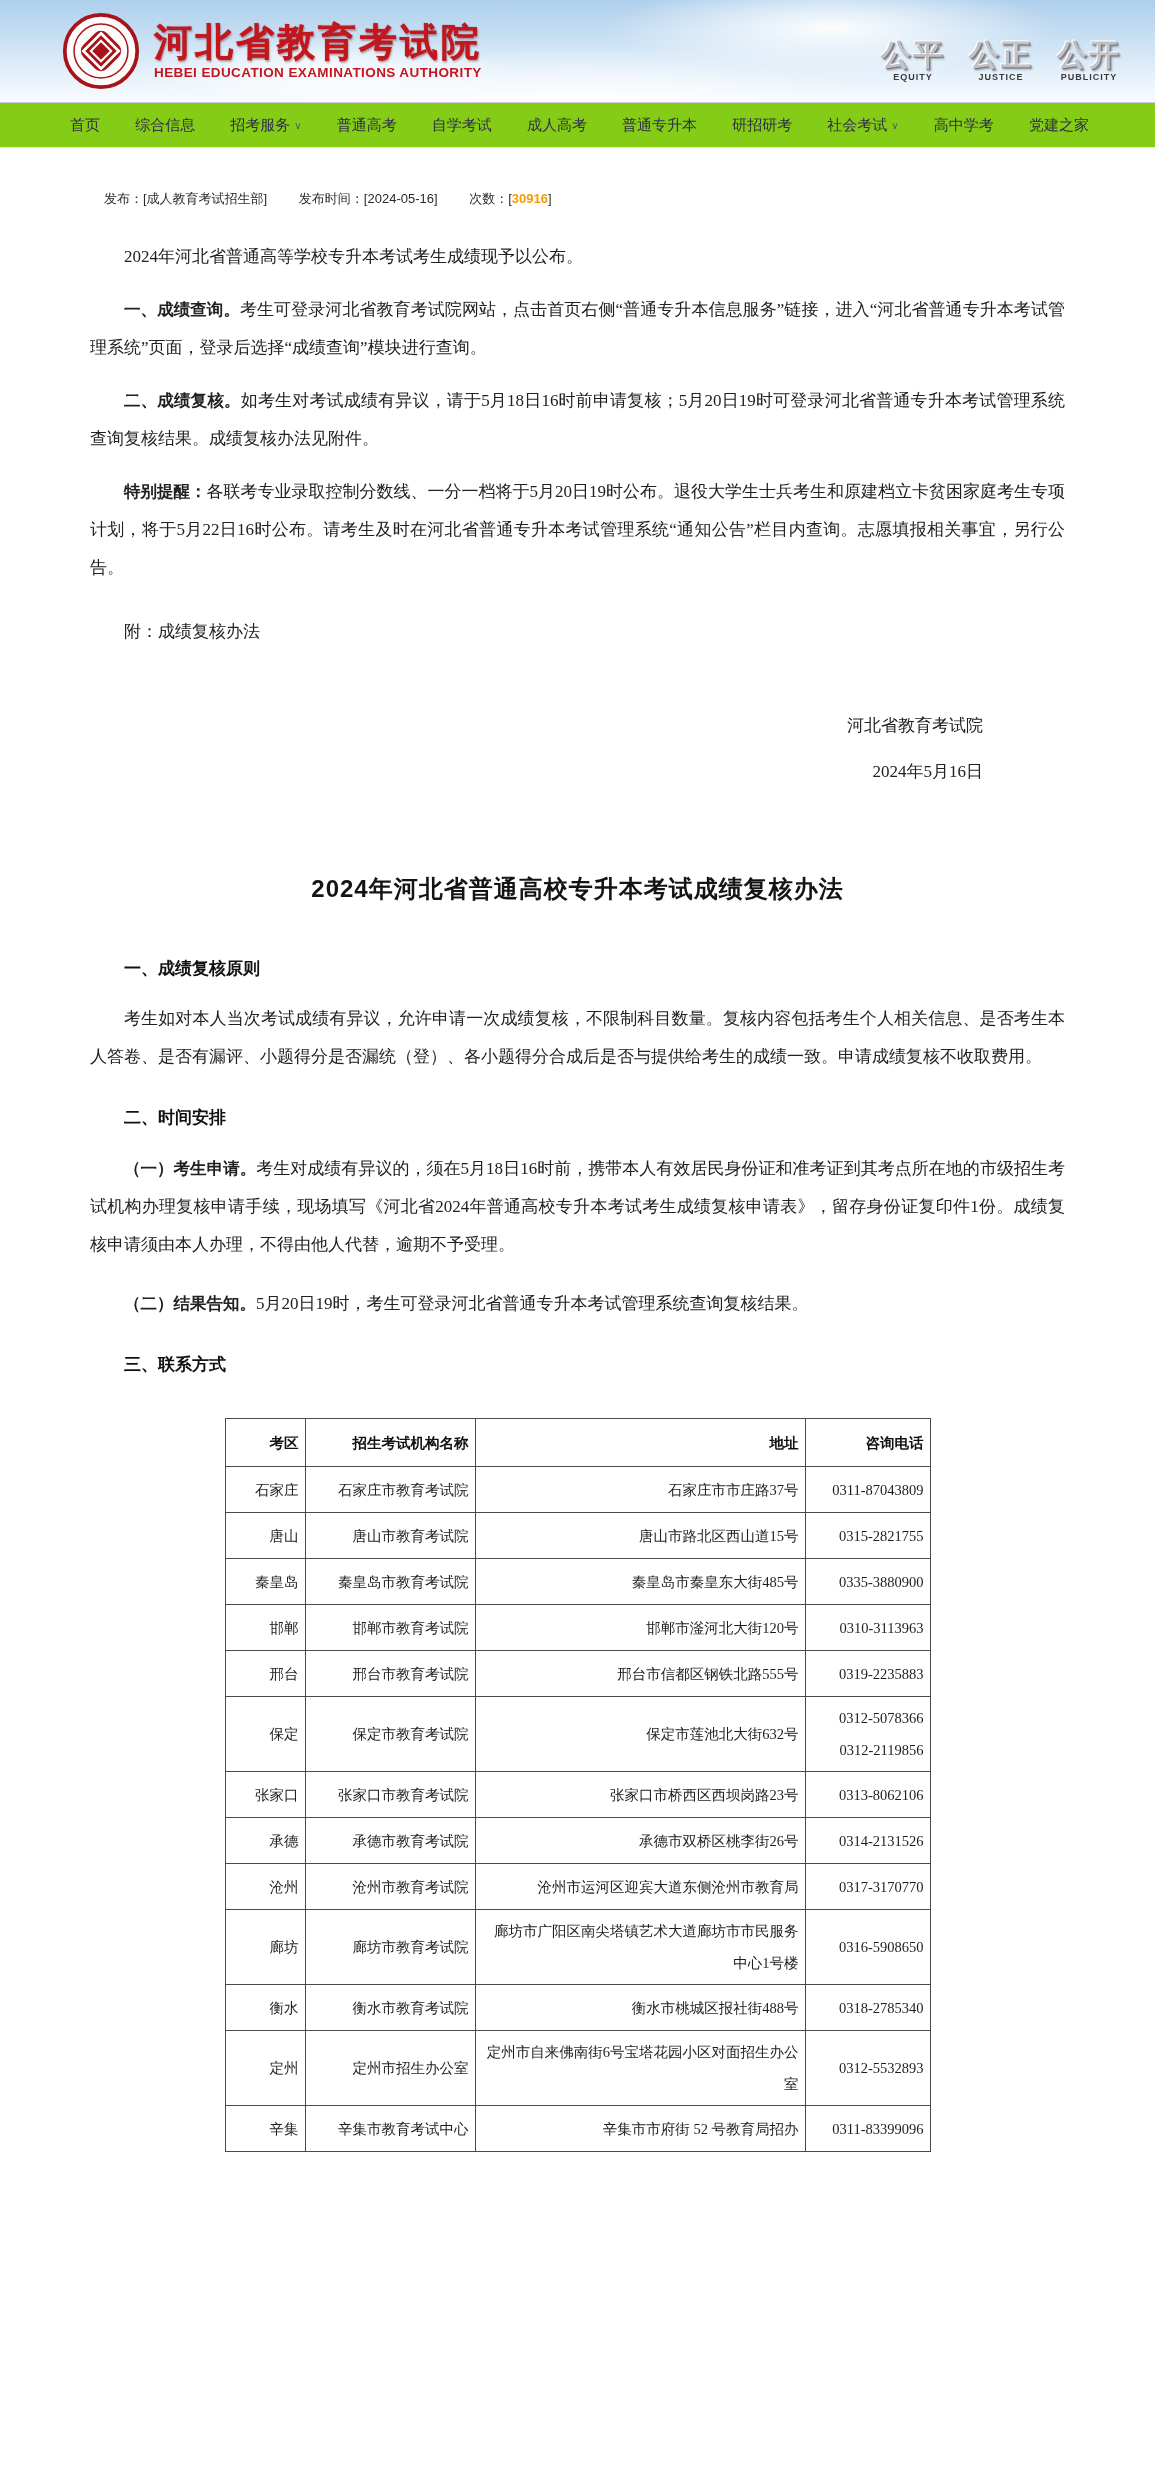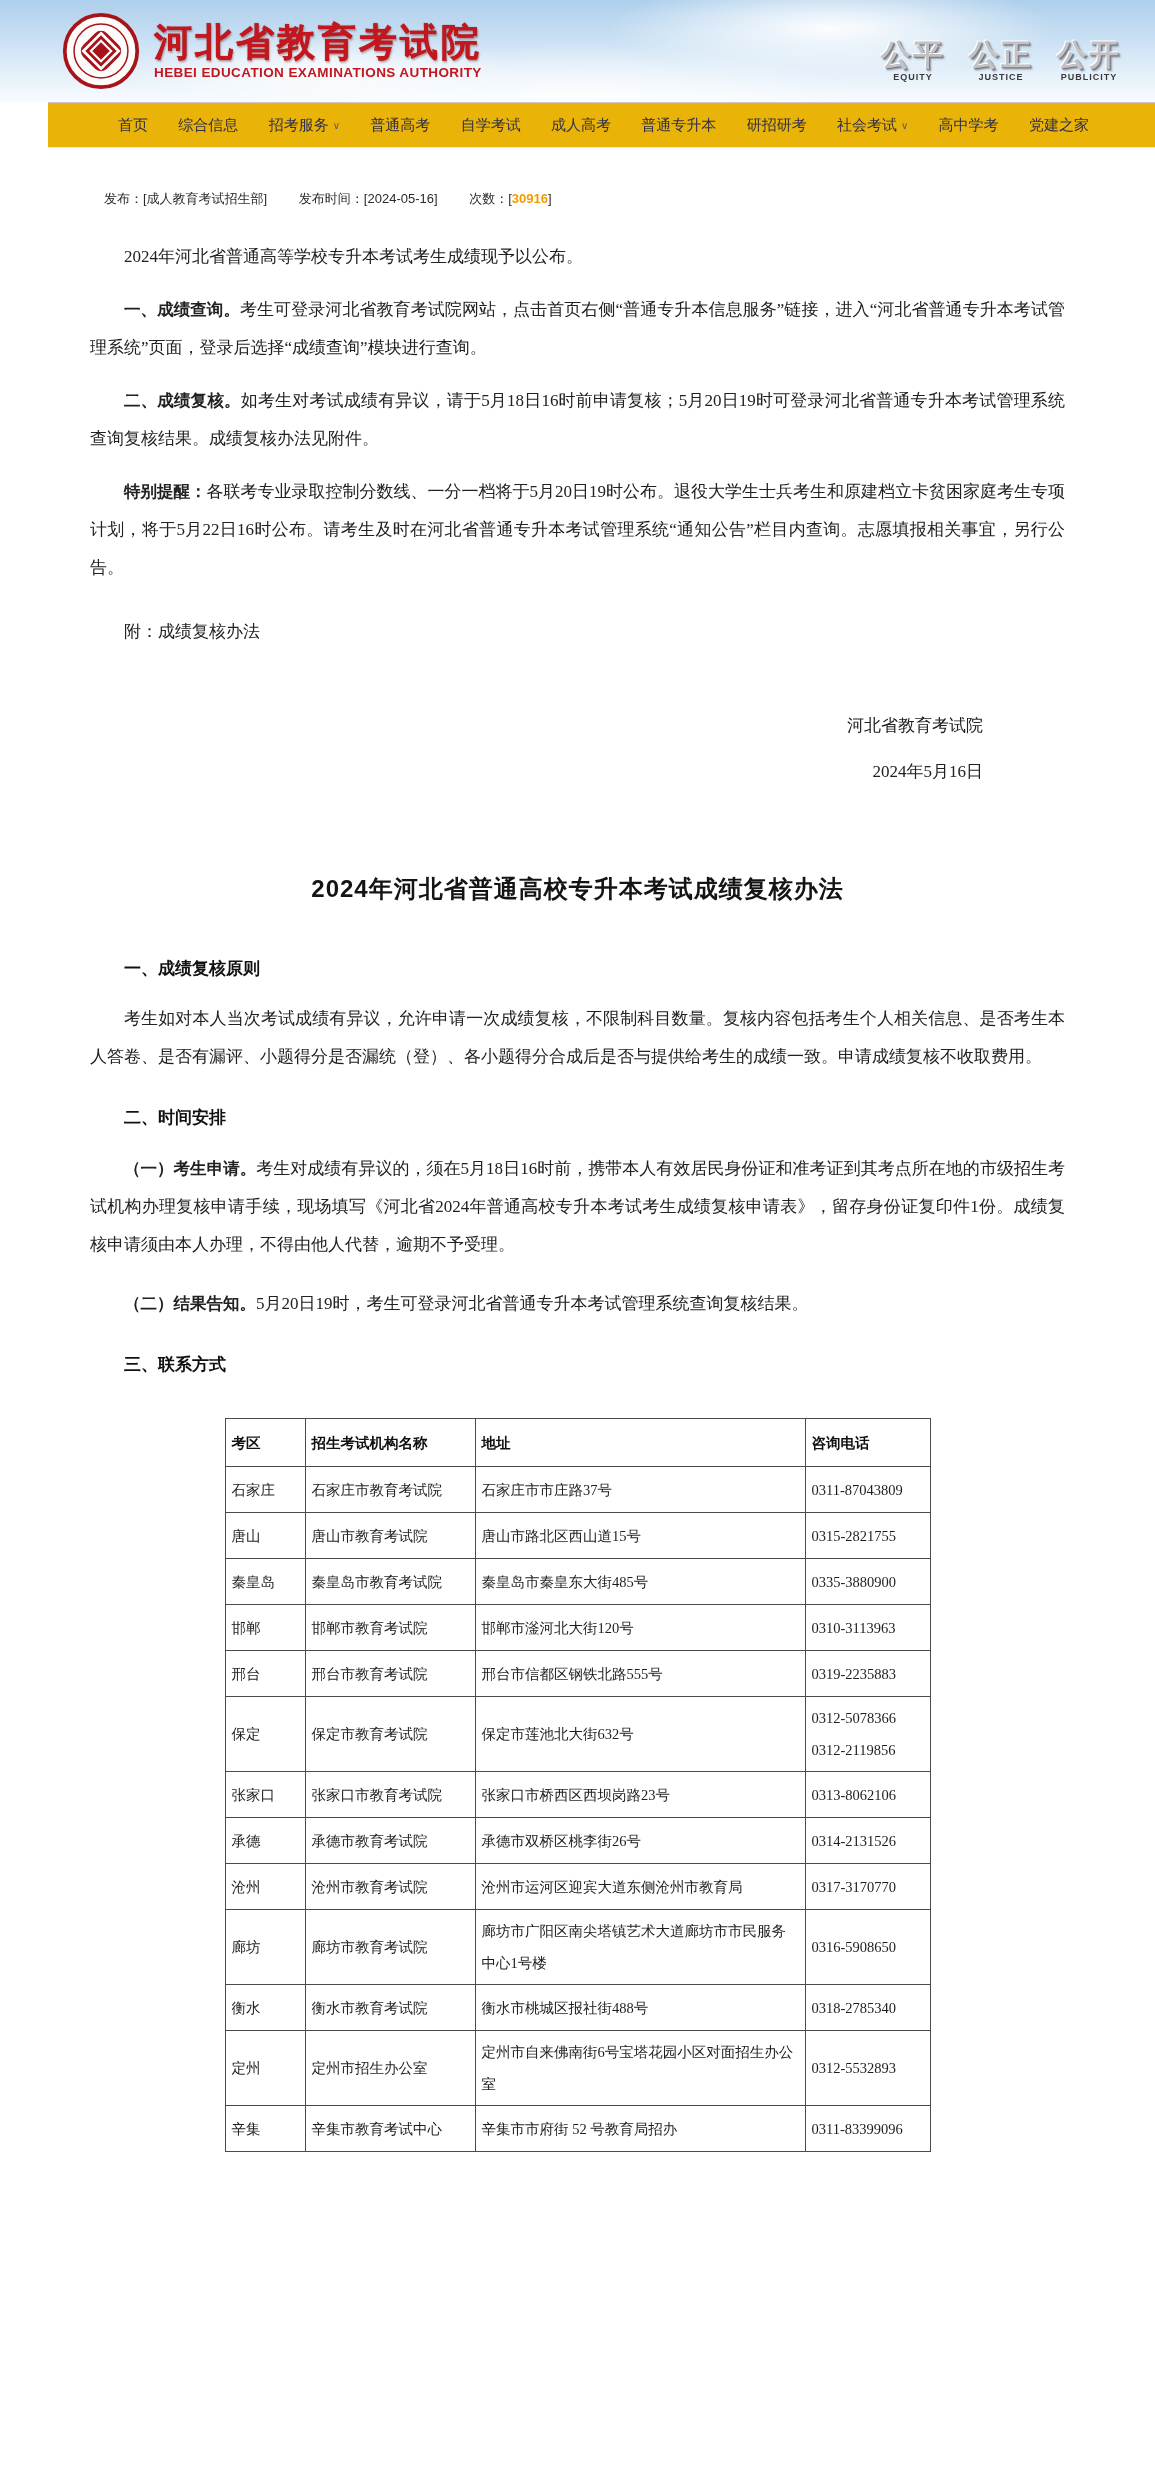--- a/index.html
+++ b/index.html
@@ -40,26 +40,26 @@
     text-shadow:-1px -1px 0 #ffffff, 1px 1px 0 #77777c, 2px 2px 2px rgba(70,70,75,.55);
     letter-spacing:2px;
   }
   .slogan-en {
     font-family:"Liberation Sans","DejaVu Sans",sans-serif; font-weight:bold;
     font-size:9px; color:#3a3a3a; letter-spacing:1px; margin-top:2px;
   }
 
   
   .navbar {
-    height:46px; background:#eab308;
+    height:46px; background:#84cc16;
     border-top:1px solid #d2c6d5; border-bottom:1px solid #e7e7e7;
     display:flex; align-items:center; justify-content:space-between;
     padding:0 66px 0 70px;
     font-family:"Liberation Sans","DejaVu Sans",sans-serif;
-    font-size:15px; color:#303046; font-weight:500;margin-left:48px;
+    font-size:15px; color:#303046; font-weight:500;
   }
   .nav-item { cursor:pointer; white-space:nowrap; }
   .nav-item .caret { font-size:10px; color:#59596b; margin-left:4px; vertical-align:1px; }
 
   
   .content { width:975px; margin:0 auto; padding-top:27px; }
 
   .doc-title {
     text-align:center; font-family:"Liberation Sans","DejaVu Sans",sans-serif;
     font-weight:bold; font-size:21px; color:#161616; letter-spacing:.5px;
@@ -92,21 +92,21 @@
   }
   .sec-head.tight { margin-top:30px; }
   .doc2-p { font-size:17px; line-height:38px; text-indent:2em; margin-top:20px; text-align:justify; }
 
   
   .contact-table {
     width:705px; margin:42px auto 0; border-collapse:collapse;
     font-size:14.5px; color:#1d1d1d; table-layout:fixed;
   }
   .contact-table th, .contact-table td {
-    border:1px solid #4a4a4a; text-align:left; vertical-align:middle;
+    border:1px solid #4a4a4a; text-align:right; vertical-align:middle;
     padding:5px 6px; line-height:32px;
   }
   .contact-table th {
     font-family:"Liberation Sans","DejaVu Sans",sans-serif;
     font-weight:bold; font-size:14.5px; height:48px; color:#111;
   }
   .contact-table td { height:46px; }
   .col-region { width:80px; }
   .col-org { width:170px; }
   .col-addr { width:330px; }

